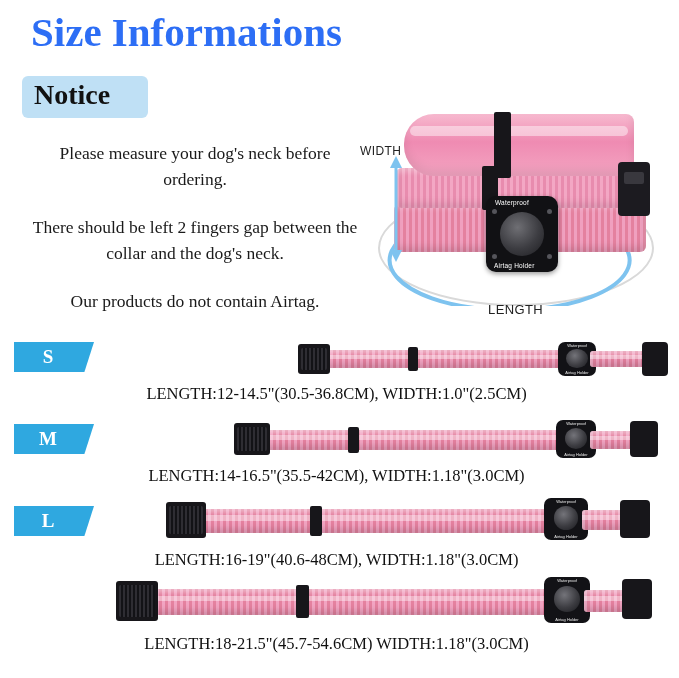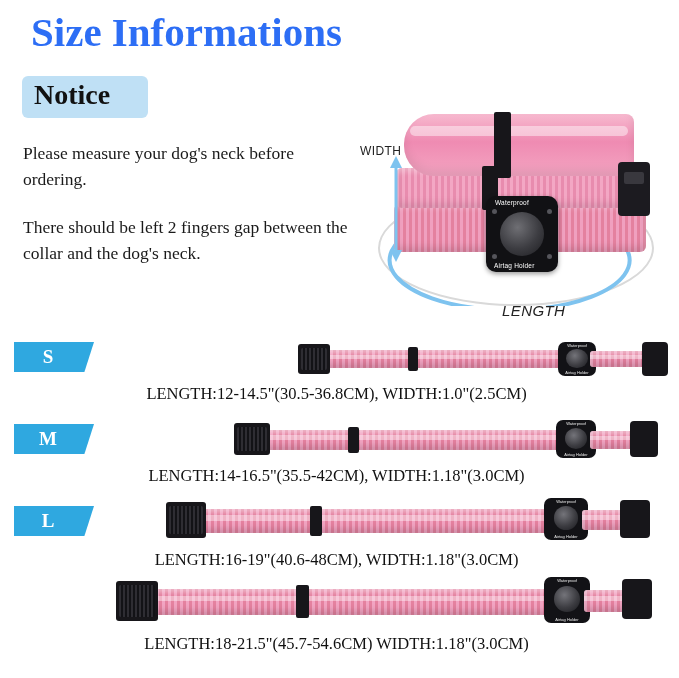--- a/index.html
+++ b/index.html
@@ -44,27 +44,28 @@
     font-family: "Liberation Serif", serif;
     font-weight: bold;
     font-size: 28px;
     color: #111111;
     text-align: right;
   }
 
   
   .notice-text {
     position: absolute;
-    left: 23px;
+    left: 30px;
     top: 140px;
     width: 330px;
     font-family: "Liberation Serif", serif;
     font-size: 17.5px;
     color: #1a1a1a;
     line-height: 26px;
+    text-align: center;
   }
   .notice-text p { margin: 0 0 22px 0; }
 
   
   .photo {
     position: absolute;
     left: 360px;
     top: 104px;
     width: 312px;
     height: 220px;
@@ -197,27 +198,26 @@
     position: absolute;
     left: 0px;
     top: 40px;
     font-family: "Liberation Sans", sans-serif;
     font-size: 12px;
     color: #222;
     letter-spacing: .4px;
   }
   .length-label {
     position: absolute;
-    left: 142px;
+    left: 128px;
     top: 198px;
     font-family: "Liberation Sans", sans-serif;
-    font-size: 15px;
+    font-size: 13px;
     color: #222;
     letter-spacing: .4px;
-    font-style: italic;
   }
   .width-arrow { position: absolute; left: 28px; top: 52px; }
 
   
   .rows { position: absolute; left: 0; top: 332px; width: 679px; }
   .row { position: relative; height: 82px; }
   .size-tag {
     position: absolute;
     left: 14px;
     width: 80px;
@@ -301,20 +301,21 @@
 
 <div class="title">Size Informations</div>
 
 <div class="notice-badge">
   <div class="label">Notice</div>
 </div>
 
 <div class="notice-text">
   <p>Please measure your dog's neck before ordering.</p>
   <p>There should be left 2 fingers gap between the collar and the dog's neck.</p>
+  <p>Our products do not contain Airtag.</p>
 </div>
 
 <div class="photo">
 
   <div class="loop-ellipse"></div>
 
   <svg class="loop-arrow" viewBox="0 0 276 116">
     <path d="M250 62 A120 50 0 1 1 36 40" fill="none" stroke="#7ec3ef" stroke-width="4" stroke-linecap="round"></path>
     <polygon points="36,32 26,42 40,48" fill="#7ec3ef"></polygon>
   </svg>

